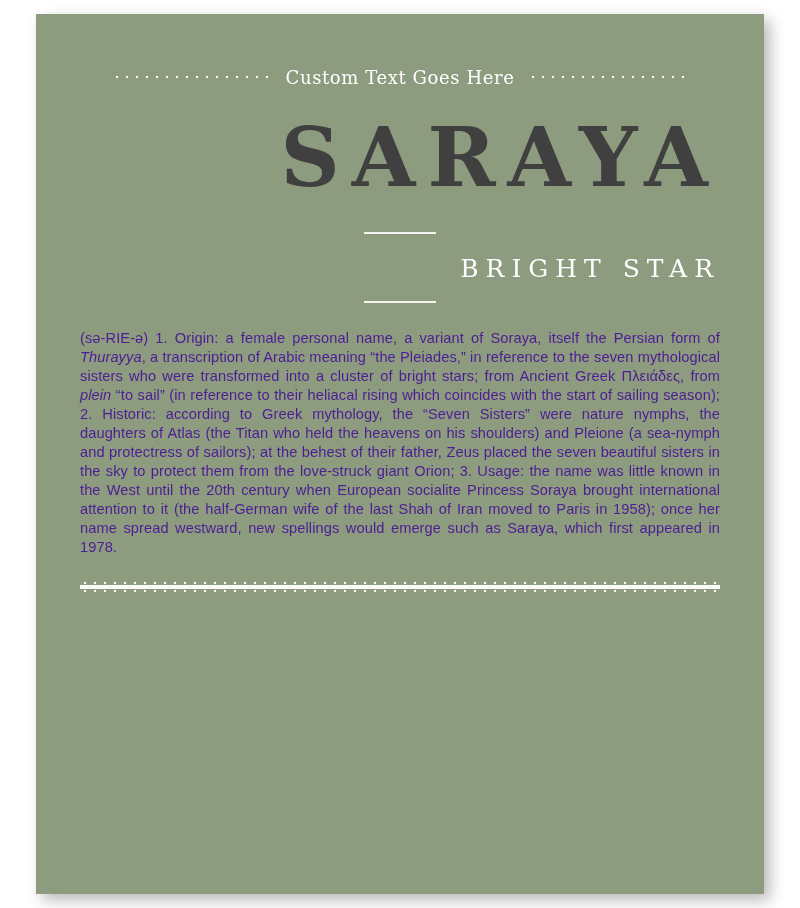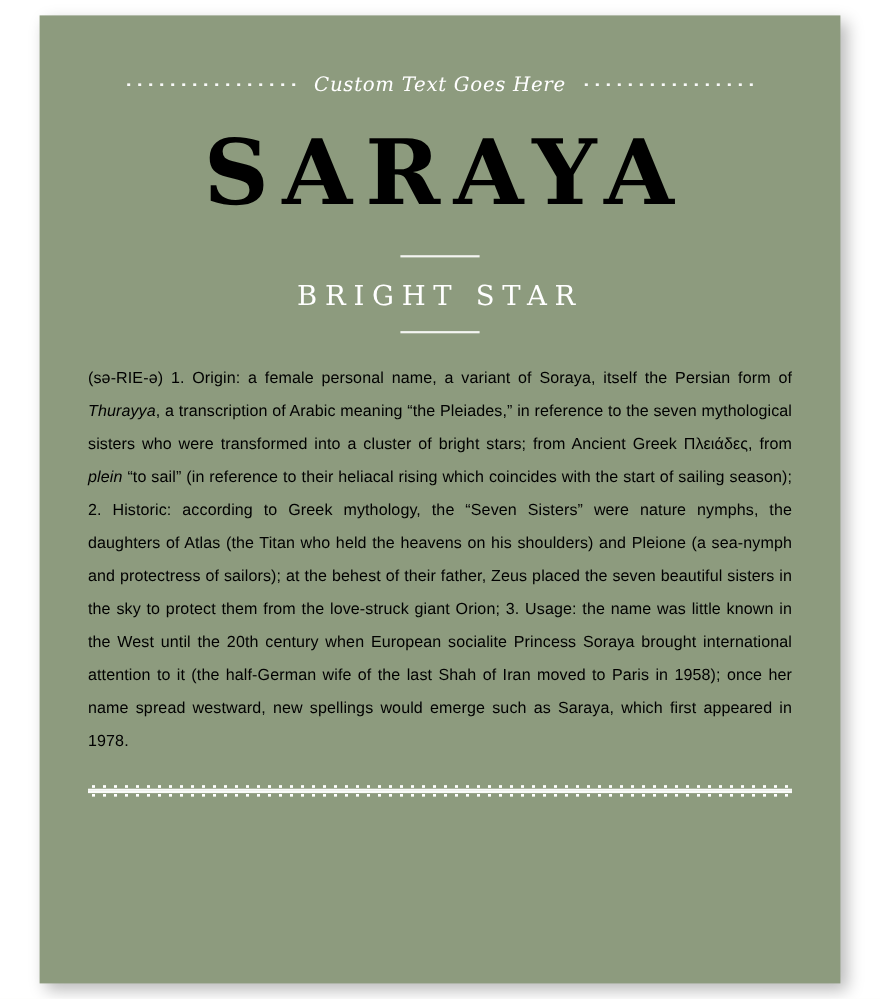--- a/index.html
+++ b/index.html
@@ -48,44 +48,43 @@
     width: 160px;
     height: 4px;
     background-image: radial-gradient(circle, #ffffff 1.3px, rgba(255,255,255,0) 1.6px);
     background-size: 10px 4px;
     background-repeat: repeat-x;
     background-position: left center;
     opacity: 0.95;
   }
   .custom-text {
     font-family: "DejaVu Serif", serif;
-    font-style: italic;
     font-size: 18px;
     letter-spacing: 0.6px;
     white-space: nowrap;
     color: #ffffff;
   }
 
   
   .name {
-    text-align: center;
+    text-align: right;
     font-family: "DejaVu Serif", serif;
     font-weight: bold;
     font-size: 82px;
     letter-spacing: 12px;
     line-height: 1;
     margin-top: 22px;
     margin-left: 10px;
-    color: #000000;
+    color: #404040;
   }
 
   
   .meaning-wrap {
     margin-top: 34px;
-    text-align: center;
+    text-align: right;
   }
   .short-rule {
     width: 72px;
     height: 2px;
     background: #ffffff;
     margin: 0 auto 20px auto;
     opacity: 0.9;
   }
   .meaning {
     font-family: "DejaVu Serif", serif;
@@ -95,24 +94,24 @@
   }
   .short-rule.bottom {
     margin: 18px auto 0 auto;
   }
 
   
   .definition {
     margin-top: 26px;
     font-family: "Liberation Sans", sans-serif;
     font-size: 14.6px;
-    line-height: 30px;
+    line-height: 19px;
     text-align: justify;
     text-justify: inter-word;
-    color: #000000;
+    color: #4c1d95;
     letter-spacing: 0.1px;
   }
   .definition i { font-style: italic; }
 
   
   .traits {
     margin-top: 24px;
   }
   .dot-divider {
     height: 4px;

